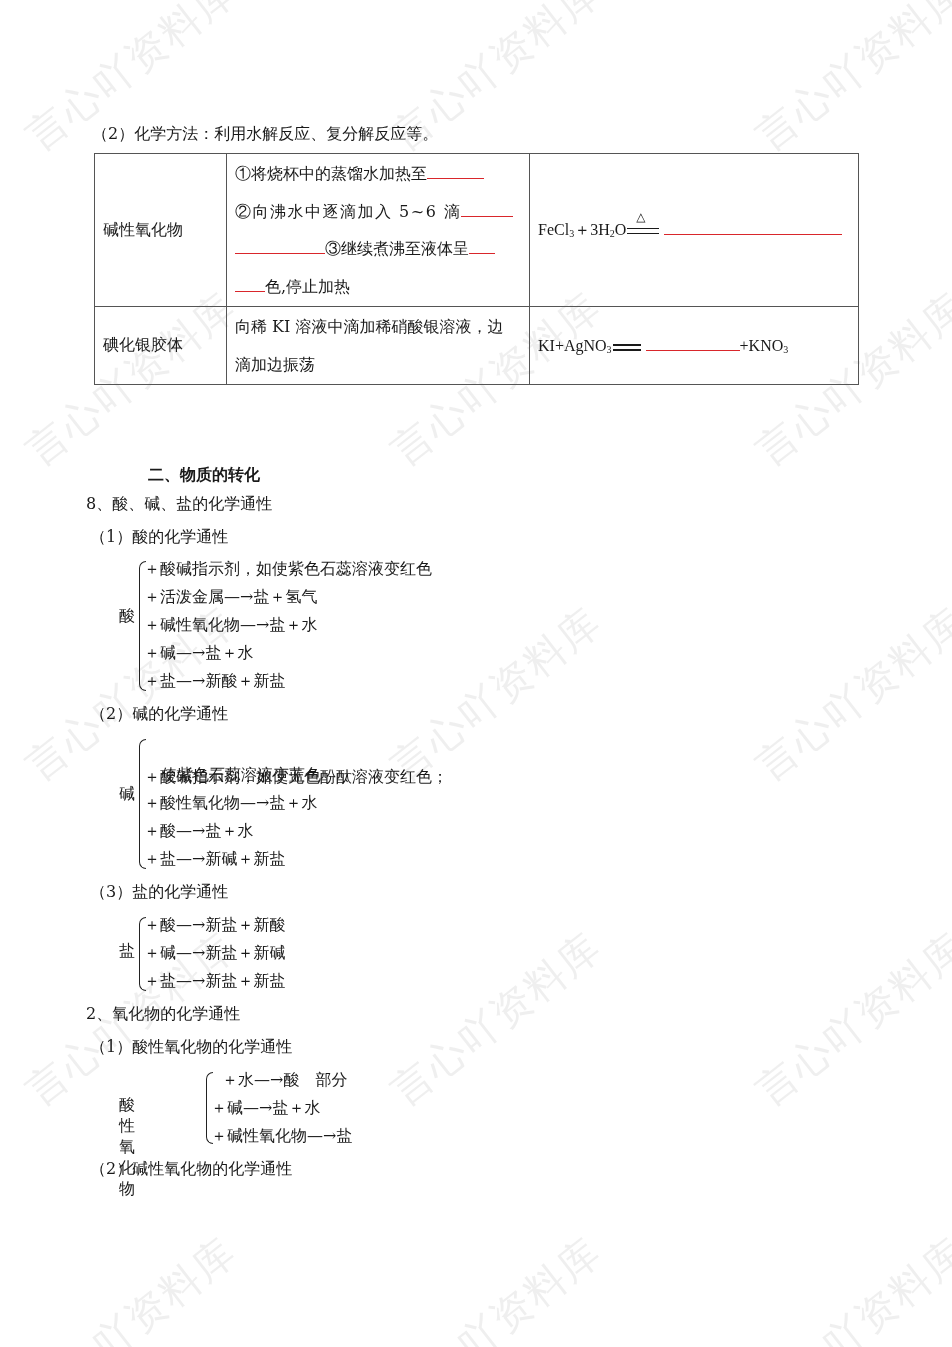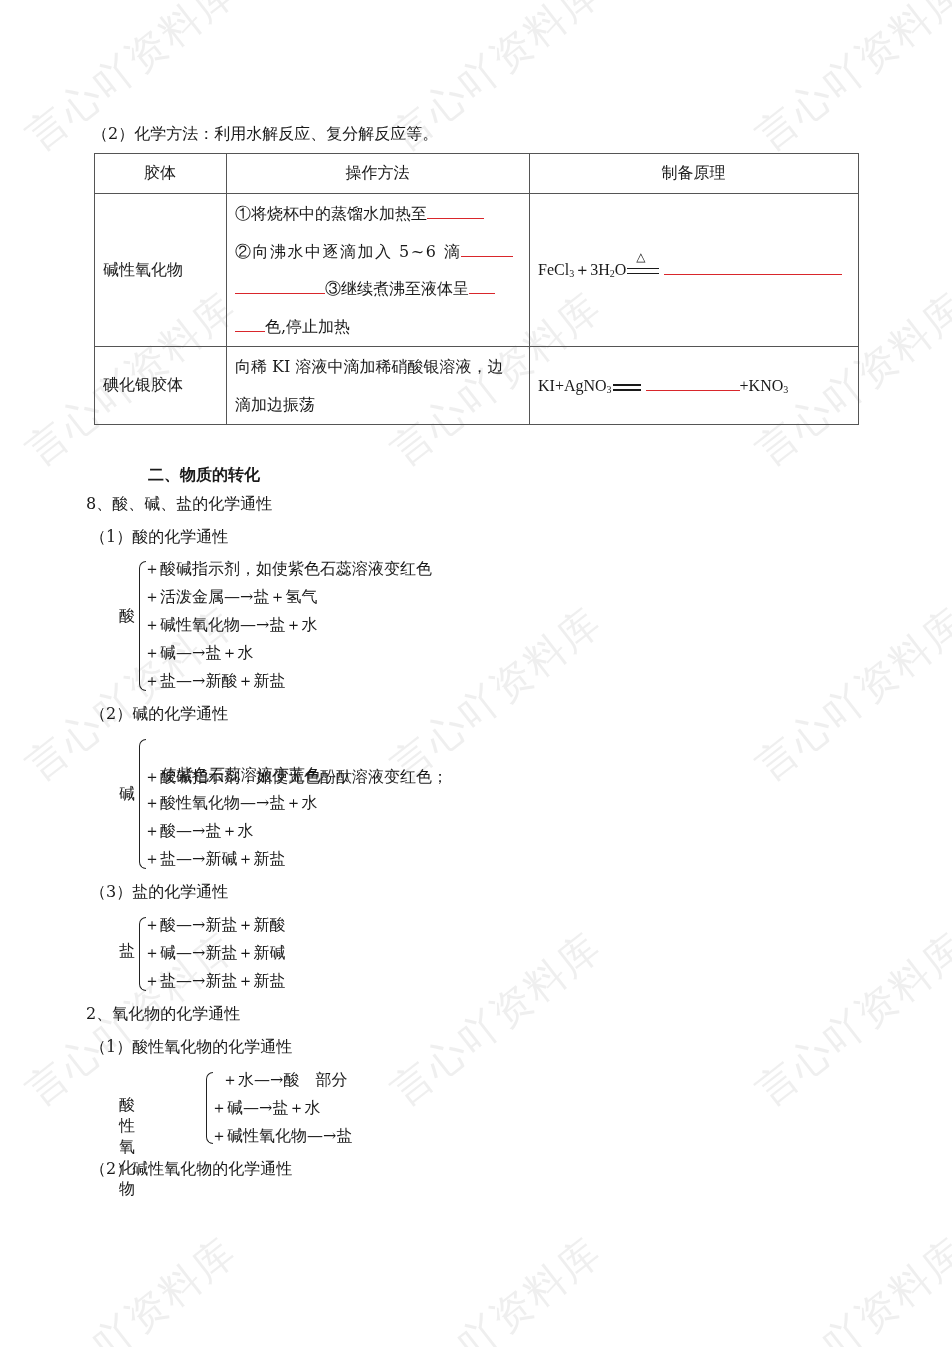--- a/index.html
+++ b/index.html
@@ -51,25 +51,20 @@
   <div class="wm" style="left:380px;top:1075px;">言心吖资料库</div>
   <div class="wm" style="left:745px;top:1075px;">言心吖资料库</div>
   <div class="wm" style="left:15px;top:1380px;">言心吖资料库</div>
   <div class="wm" style="left:380px;top:1380px;">言心吖资料库</div>
   <div class="wm" style="left:745px;top:1380px;">言心吖资料库</div>
 
   <div class="txt" style="left:92px;top:124px;">（2）化学方法：利用水解反应、复分解反应等。</div>
 
   <table class="colloid">
     <tbody>
-        <tr class="hdr">
-      <td class="c1">胶体</td>
-      <td class="c2">操作方法</td>
-      <td class="c3">制备原理</td>
-    </tr>
     <tr class="r1">
       <td class="c1">碱性氧化物</td>
       <td class="c2">
         <div class="line">
           <span>①将烧杯中的蒸馏水加热至</span><span class="blank" style="width:57px"></span>
         </div>
         <div class="line">
           <span style="letter-spacing:1.5px">②向沸水中逐滴加入 5~6 滴</span><span class="blank" style="width:52px"></span>
         </div>
         <div class="line">

